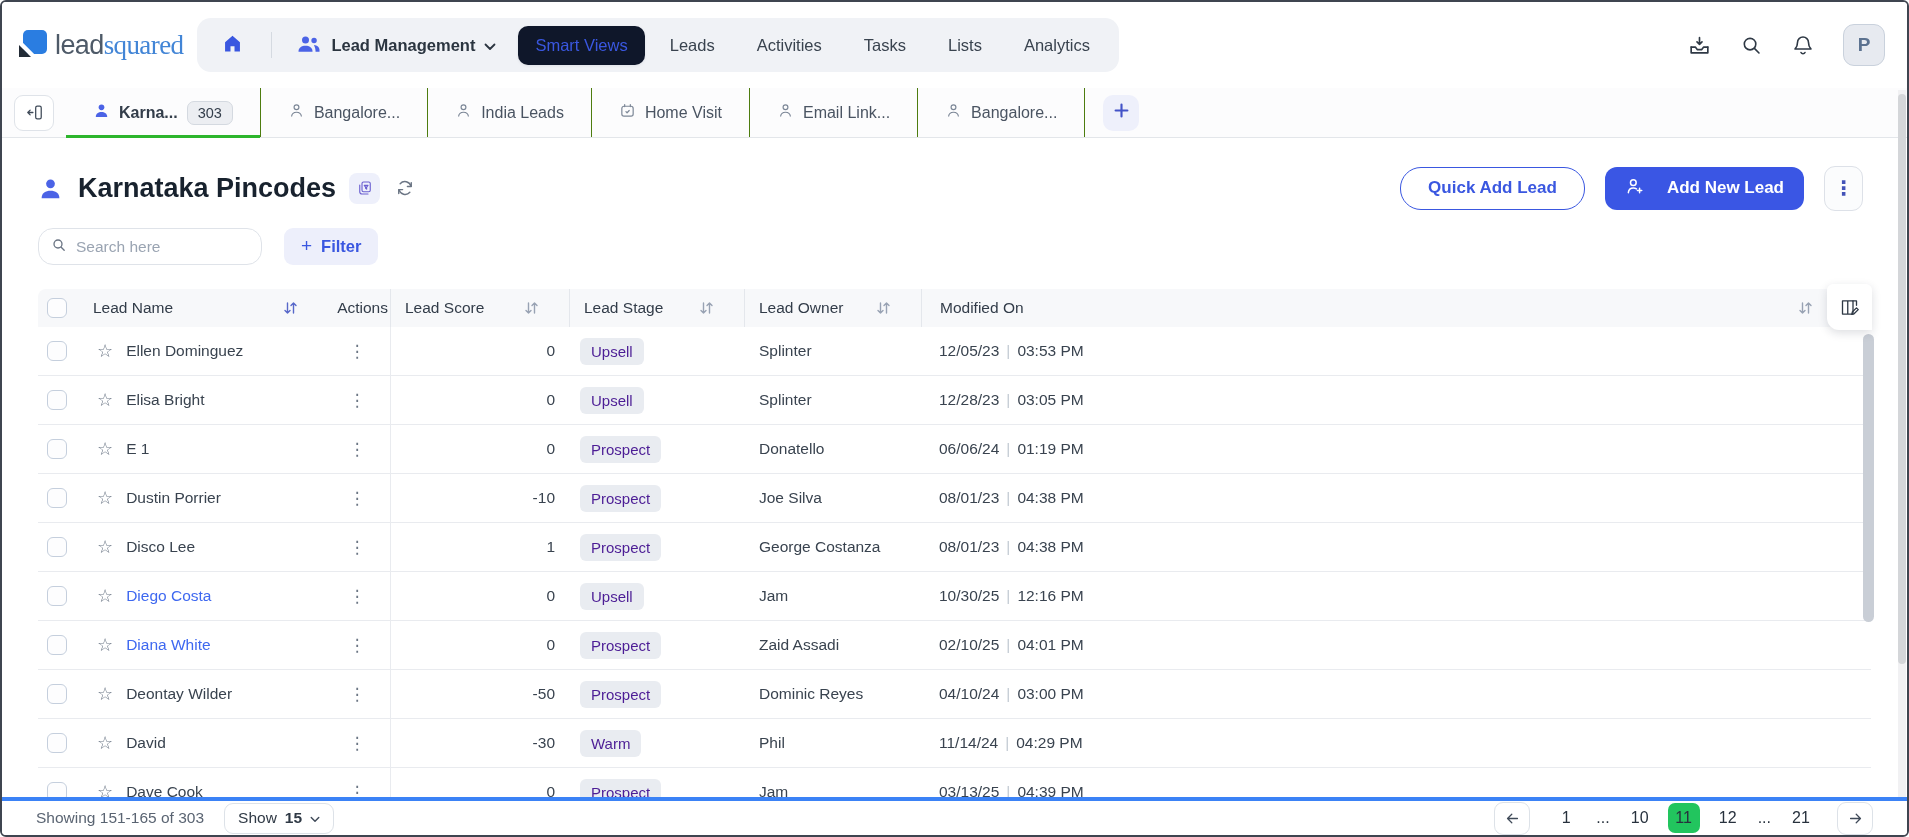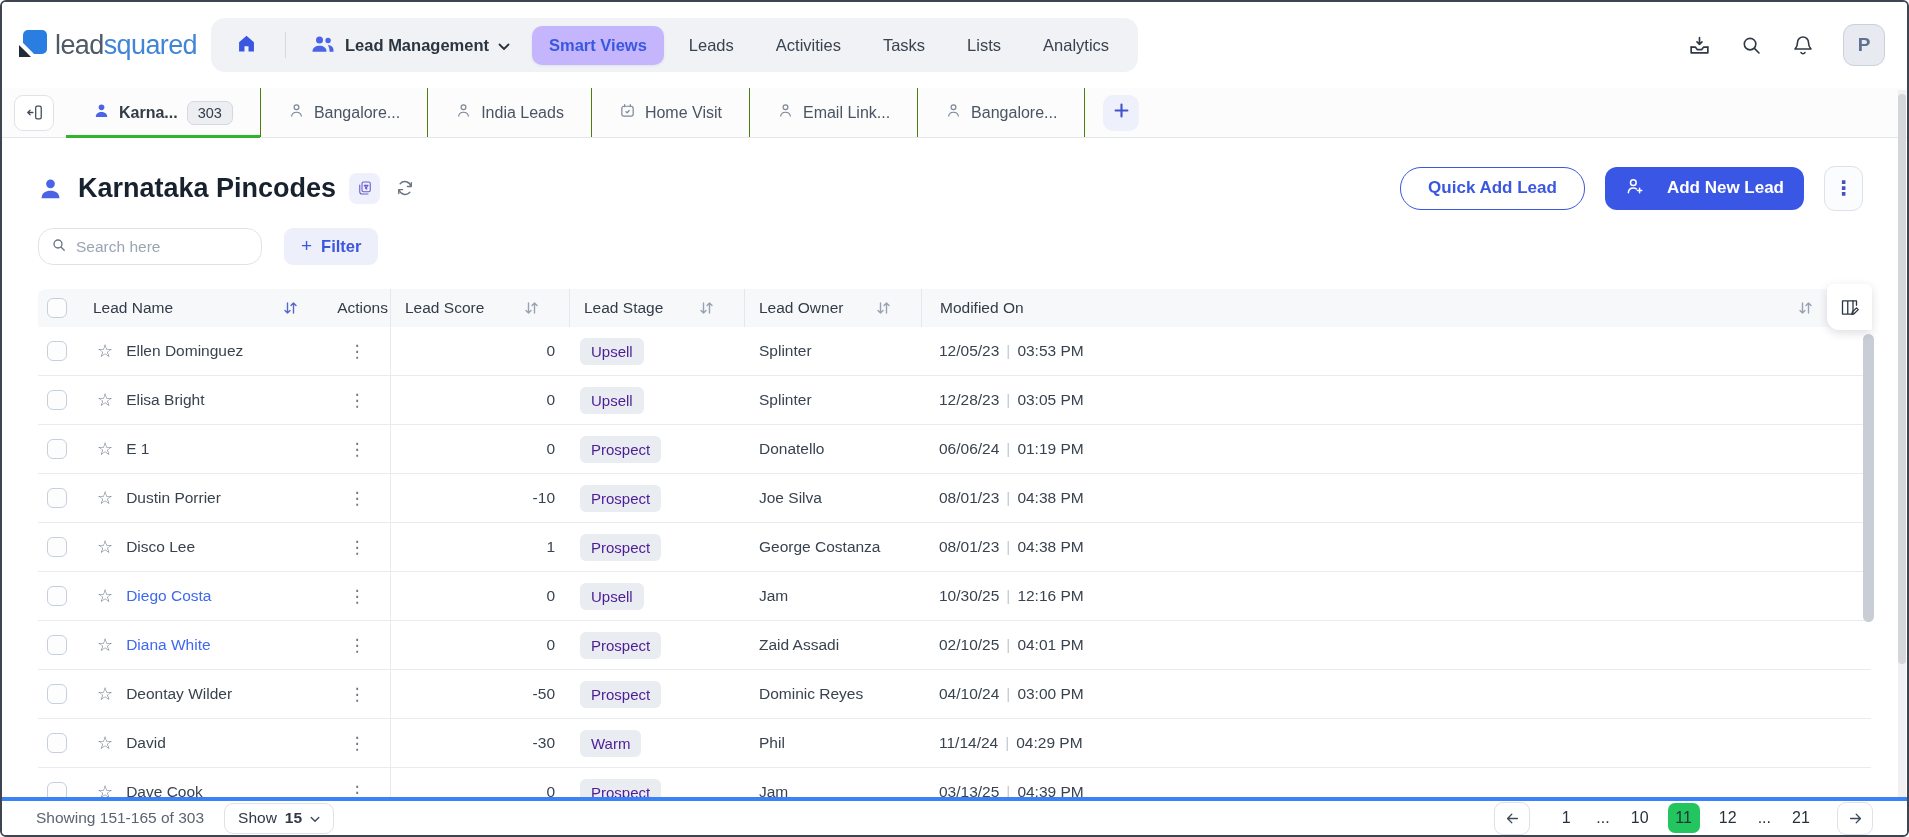--- a/index.html
+++ b/index.html
@@ -7,29 +7,29 @@
   body { font-family: "Liberation Sans", "DejaVu Sans", sans-serif; color:#39434f; }
 
   .app { position:relative; width:1909px; height:837px; border:2px solid #3f4550; border-radius:6px;
          background:#fff; overflow:hidden; }
 
   
   .topbar { display:flex; align-items:center; height:86px; padding:0 22px 0 16px; background:#fff; }
   .logo { display:flex; align-items:center; gap:7px; }
   .logo-text { font-size:27px; letter-spacing:-0.6px; font-weight:500; }
   .logo-lead { color:#4e5a68; }
-  .logo-squared { color:#4285d6; }
+  .logo-squared { color:#4285d6;font-family:Liberation Serif, serif; }
   .nav-pill { display:flex; align-items:center; background:#f0f2f6; border-radius:14px; height:54px;
               padding:0 12px; margin-left:14px; gap:8px; }
   .nav-home { width:46px; height:38px; display:flex; align-items:center; justify-content:center; border-radius:10px; cursor:pointer; }
   .nav-divider { width:1px; height:26px; background:#d5dae1; margin:0 8px; }
   .nav-workspace { display:flex; align-items:center; gap:9px; font-weight:700; color:#2b3540;
                    font-size:16.5px; padding:0 14px 0 8px; cursor:pointer; }
   .nav-item { padding:10px 17px; font-size:16.5px; color:#39434f; border-radius:10px; cursor:pointer; white-space:nowrap; }
-  .nav-item.active { background:#c4b5fd; color:#3a57e0; font-weight:700; box-shadow:0 1px 3px rgba(30,40,70,.08); }
+  .nav-item.active { background:#0f172a; color:#3a57e0; font-weight:400; box-shadow:0 1px 3px rgba(30,40,70,.08); }
   .topbar-right { margin-left:auto; display:flex; align-items:center; gap:28px; }
   .top-icon { display:flex; align-items:center; justify-content:center; cursor:pointer; }
   .avatar { width:42px; height:42px; border-radius:11px; background:#e7eaf0; border:1px solid #c9d1dc;
             color:#5c7290; font-weight:700; font-size:19px; display:flex; align-items:center; justify-content:center; cursor:pointer; }
 
   
   .tabrow { display:flex; align-items:center; height:50px; border-bottom:1px solid #e3e6ea; background:#fcfcfd; padding:0 0 0 12px; }
   .collapse-btn { width:40px; height:36px; border:1px solid #dfe3e9; border-radius:9px; background:#fff;
                   display:flex; align-items:center; justify-content:center; margin-right:12px; cursor:pointer; flex:none; }
   .tab { display:flex; align-items:center; gap:9px; height:100%; padding:0 27px; border-right:1px solid #4d7c0f;

